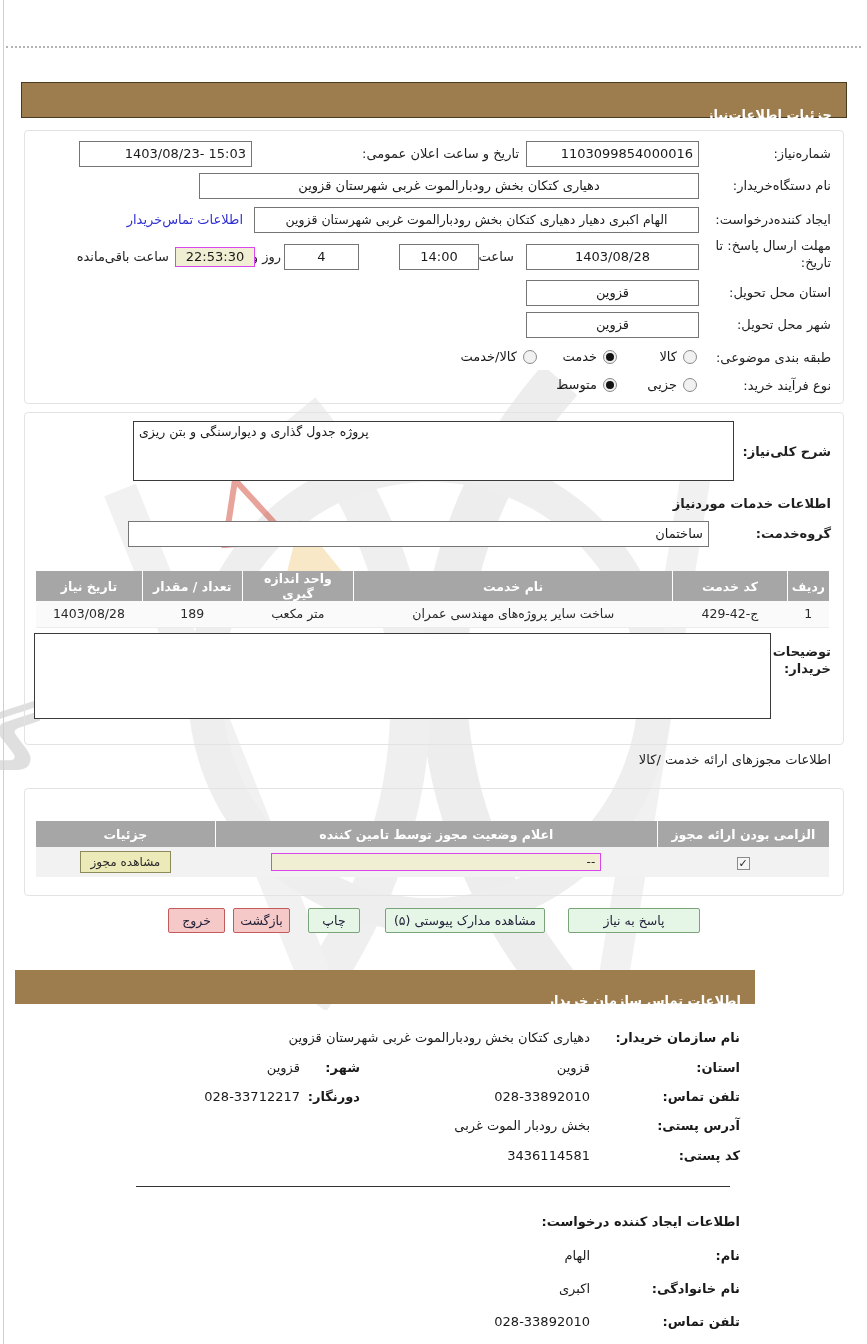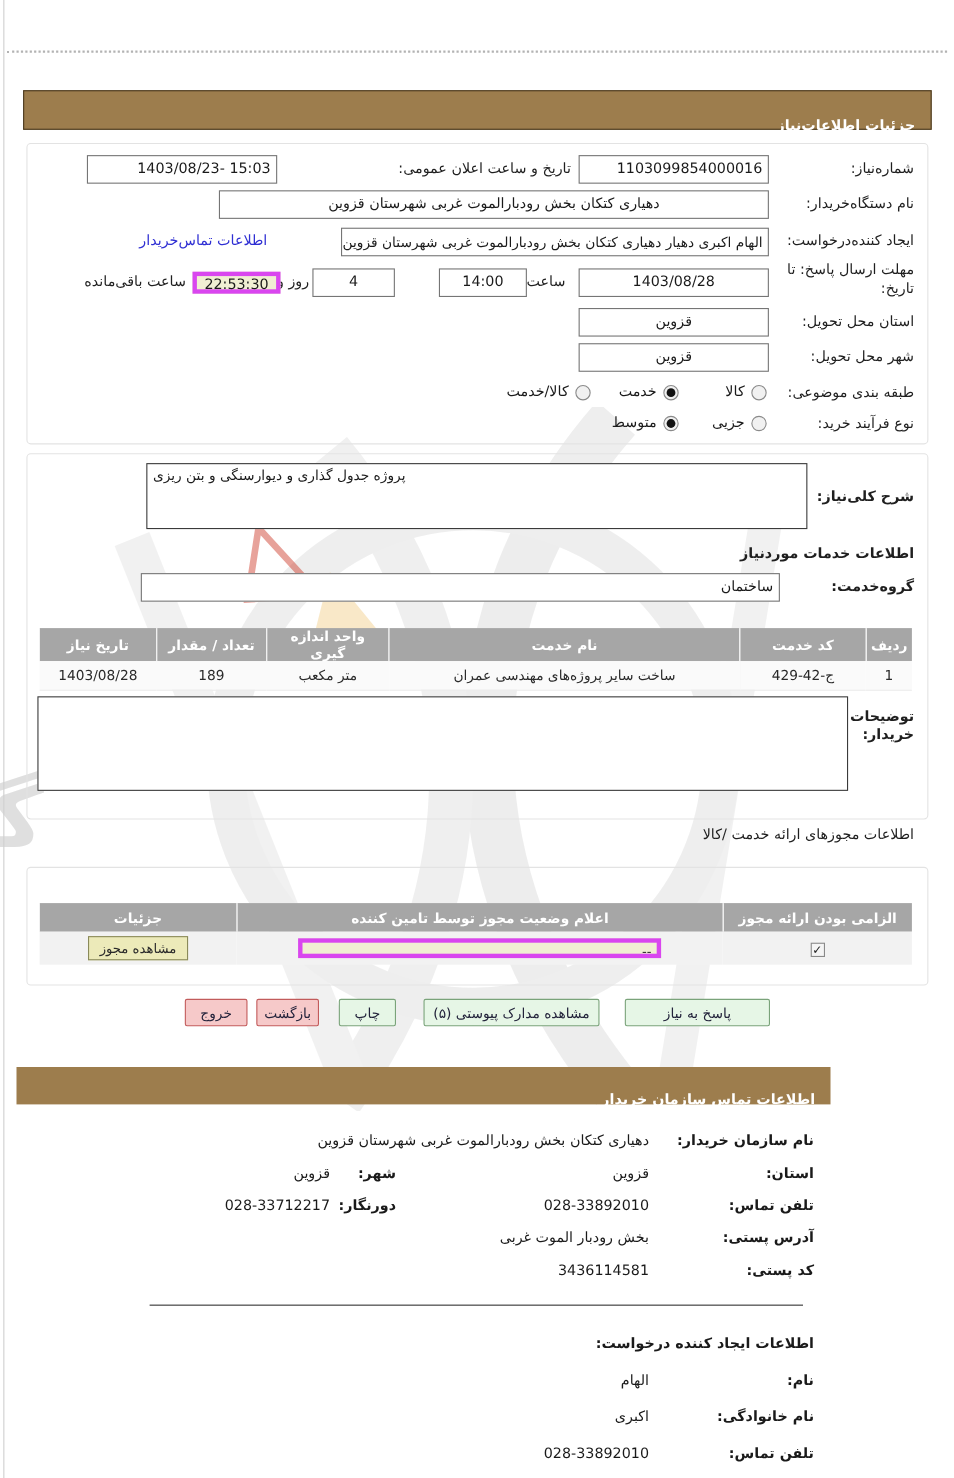--- a/index.html
+++ b/index.html
@@ -20,21 +20,21 @@
   .panel2 { top:412px; right:23px; left:24px; height:333px; }
   .panel3 { top:788px; right:23px; left:24px; height:108px; }
   .lbl { position:absolute; white-space:nowrap; line-height:26px; font-size:13px; color:#1f1f1f; }
   .blbl { font-weight:bold; }
   .inp { position:absolute; height:26px; border:1px solid #757575; background:#fff;
          line-height:24px; font-size:13px; padding:0 5px; overflow:hidden; white-space:nowrap; }
   .center { text-align:center; }
   .ltr { direction:ltr; }
   .ta-right { text-align:right; }
   .link { position:absolute; color:#2f2fd3; line-height:26px; white-space:nowrap; cursor:pointer; }
-  .beige { background:#f0efd3; border:4px solid #d946ef; }
+  .beige { background:#f0efd3; border:1px solid #d946ef; }
   .cdown { position:absolute; width:80px; height:20px; line-height:17px; text-align:center; font-size:13px; }
   .txa { position:absolute; border:1px solid #3a3a3a; background:#fff; font-size:12.5px;
          padding:2px 5px; direction:rtl; text-align:left; line-height:16px; }
   .radio { width:14px; height:14px; border-radius:50%; border:1px solid #8a8a8a; background:#f1f1f1; display:inline-block; }
   .radio.sel::after { content:''; display:block; width:8px; height:8px; border-radius:50%; background:#121212; margin:2px; }
   .cb { width:13px; height:13px; border:1px solid #8a8a8a; background:#f5f5f5; display:inline-block; }
   .cb.checked { text-align:center; }
   .cb.checked::after { content:'\2713'; font-size:11px; line-height:11px; color:#222; font-weight:bold; display:block; }
   .grp { position:absolute; display:flex; direction:rtl; align-items:center; gap:6px; white-space:nowrap; }
   .tbl { position:absolute; border-collapse:collapse; font-size:12.5px; }
@@ -85,21 +85,21 @@
   <div class="panel panel1">
     <div class="lbl" style="right:12px; top:10px;">شماره‌نیاز:</div>
     <div class="inp ltr ta-right" style="right:144px; top:10px; width:173px;">1103099854000016</div>
     <div class="lbl" style="right:324px; top:10px;">تاریخ و ساعت اعلان عمومی:</div>
     <div class="inp ltr ta-right" style="right:591px; top:10px; width:173px;">1403/08/23- 15:03</div>
 
     <div class="lbl" style="right:12px; top:42px;">نام دستگاه‌خریدار:</div>
     <div class="inp center" style="right:144px; top:42px; width:500px;">دهیاری کتکان بخش رودبارالموت غربی شهرستان قزوین</div>
 
     <div class="lbl" style="right:12px; top:76px;">ایجاد کننده‌درخواست:</div>
-    <div class="inp center" style="right:144px; top:76px; width:389px; font-size:12.5px;">الهام اکبری دهیار دهیاری کتکان بخش رودبارالموت غربی شهرستان قزوین</div>
+    <div class="inp center" style="right:144px; top:76px; width:445px; font-size:12.5px;">الهام اکبری دهیار دهیاری کتکان بخش رودبارالموت غربی شهرستان قزوین</div>
     <div class="link" style="right:600px; top:76px;">اطلاعات تماس‌خریدار</div>
 
     <div class="lbl" style="right:12px; top:106px; width:120px; line-height:17px; white-space:normal;">مهلت ارسال پاسخ: تا تاریخ:</div>
     <div class="inp center" style="right:144px; top:113px; width:173px;">1403/08/28</div>
     <div class="lbl" style="right:329px; top:113px;">ساعت</div>
     <div class="inp center ltr" style="right:364px; top:113px; width:80px;">14:00</div>
     <div class="inp center" style="right:484px; top:113px; width:75px;">4</div>
     <div class="lbl" style="right:562px; top:113px;">روز و</div>
     <div class="cdown beige ltr" style="right:588px; top:116px;">22:53:30</div>
     <div class="lbl" style="right:674px; top:113px;">ساعت باقی‌مانده</div>

